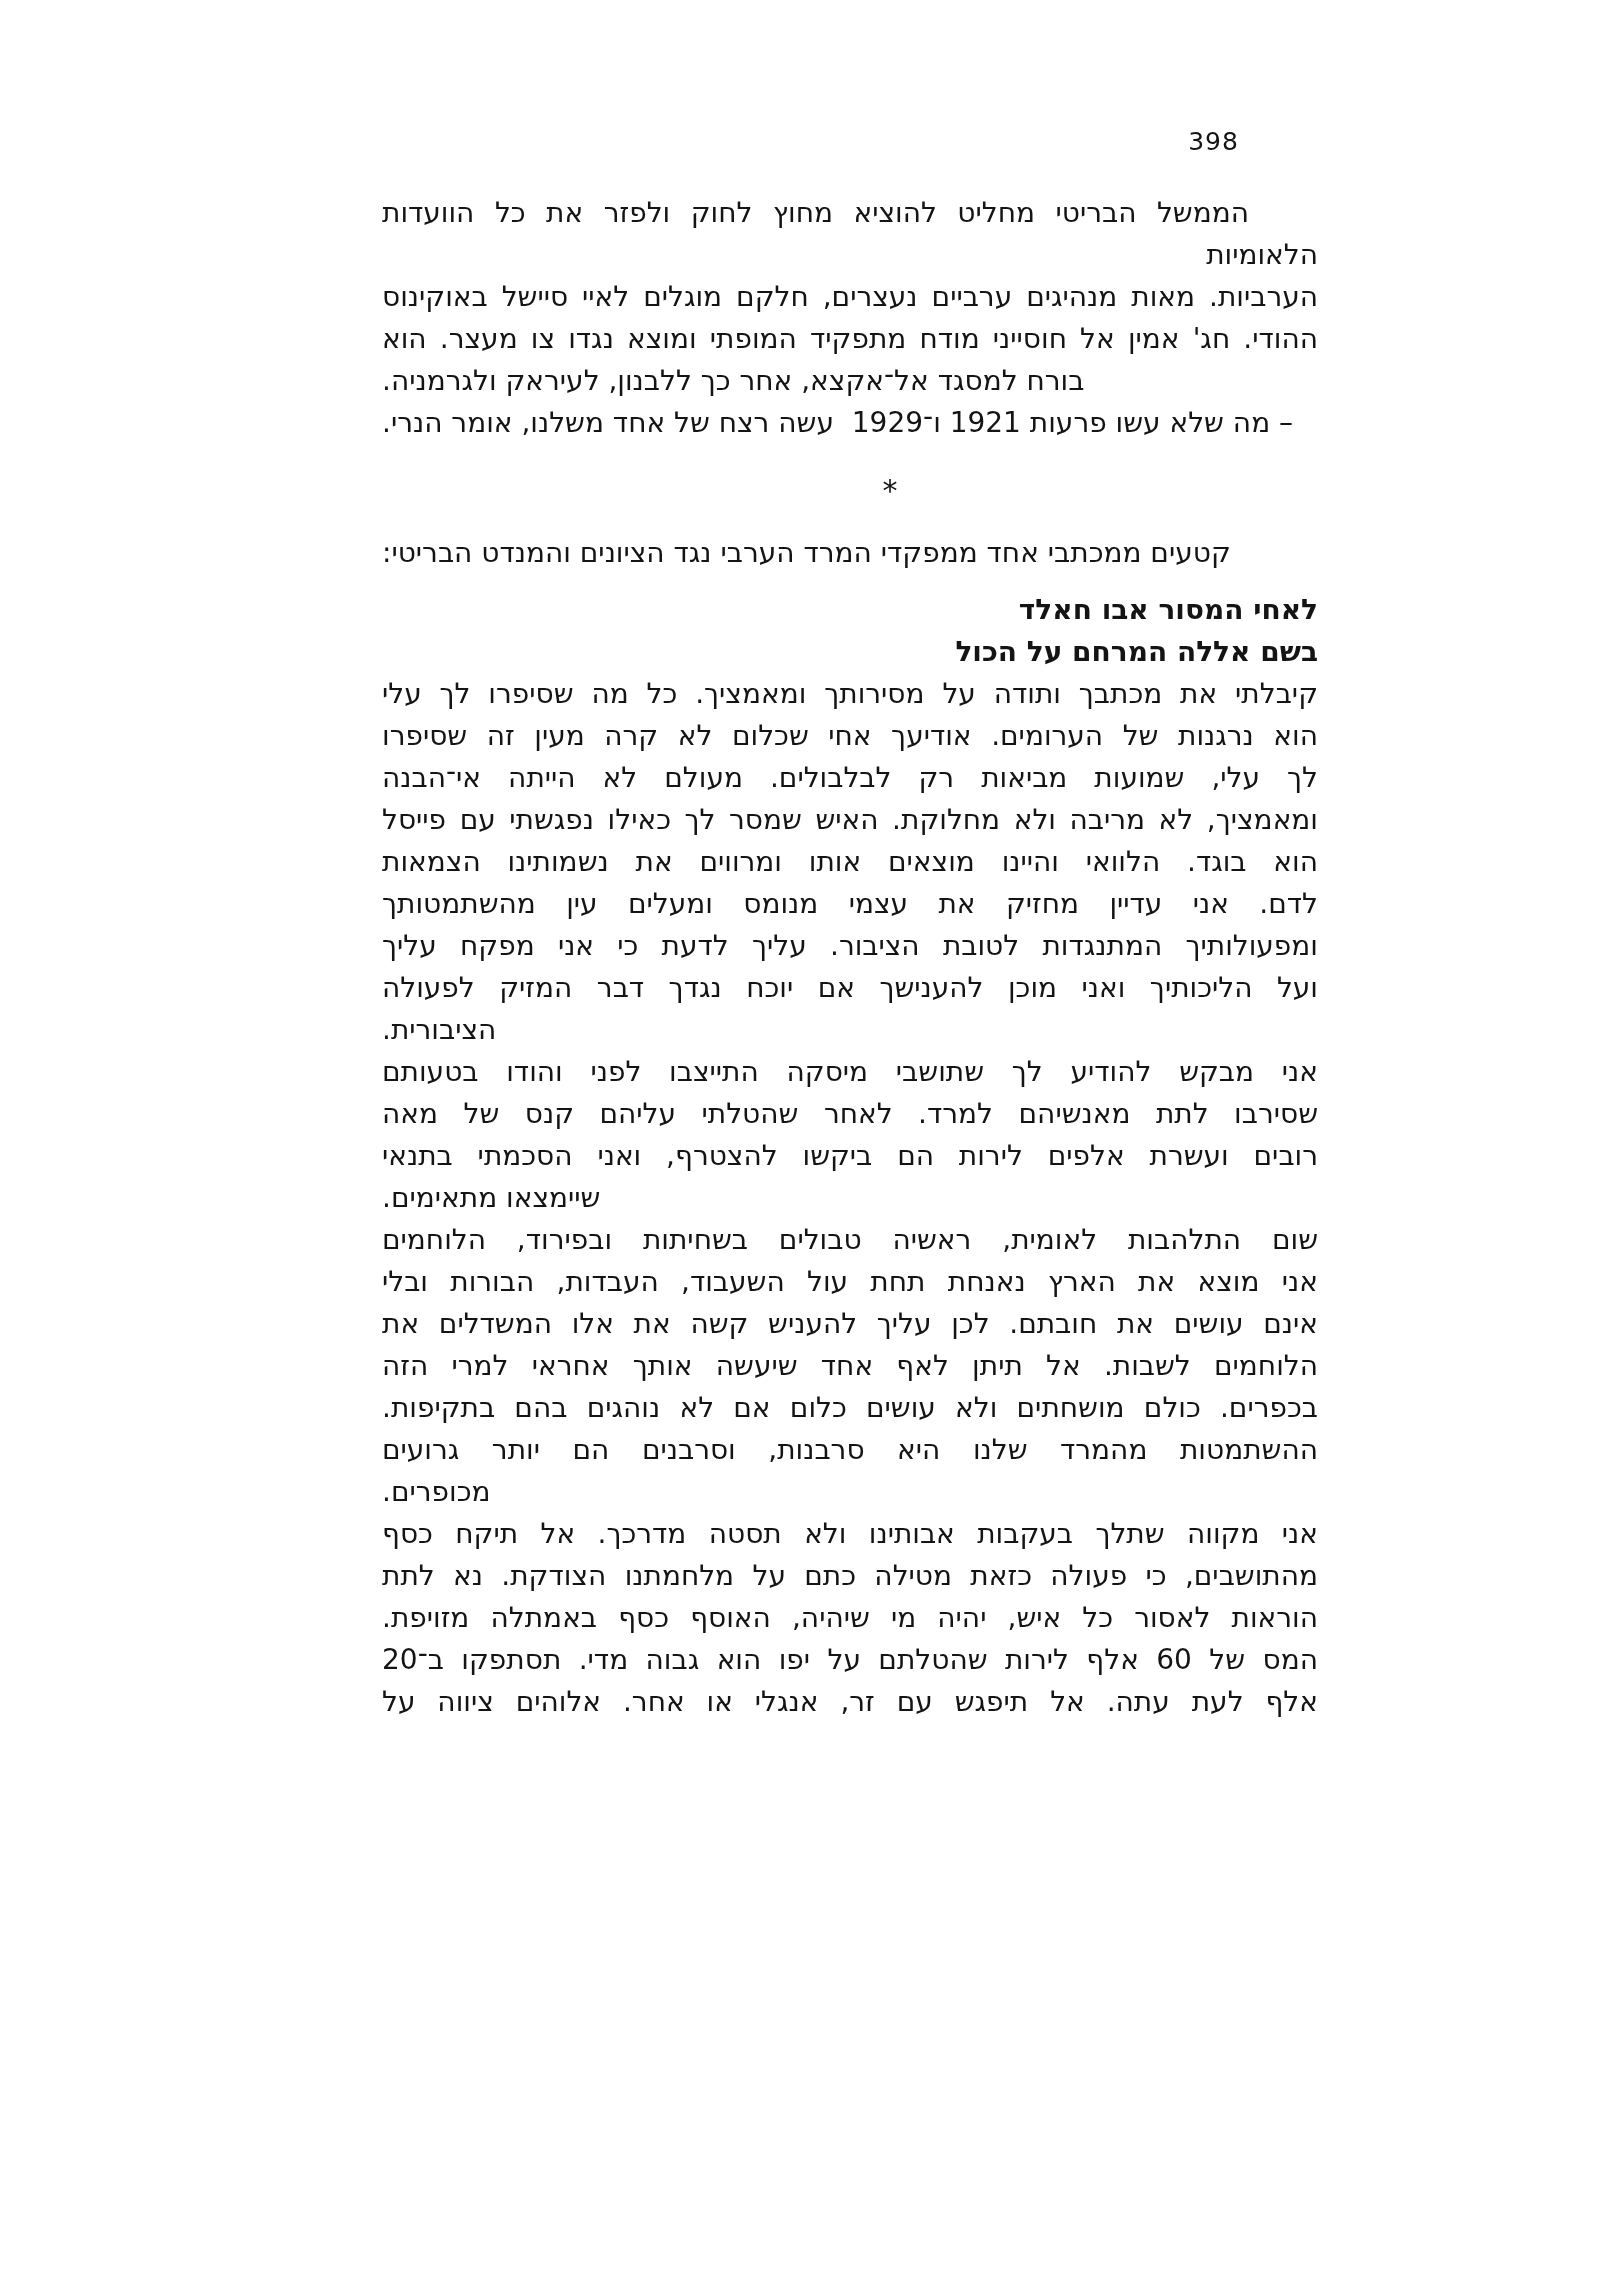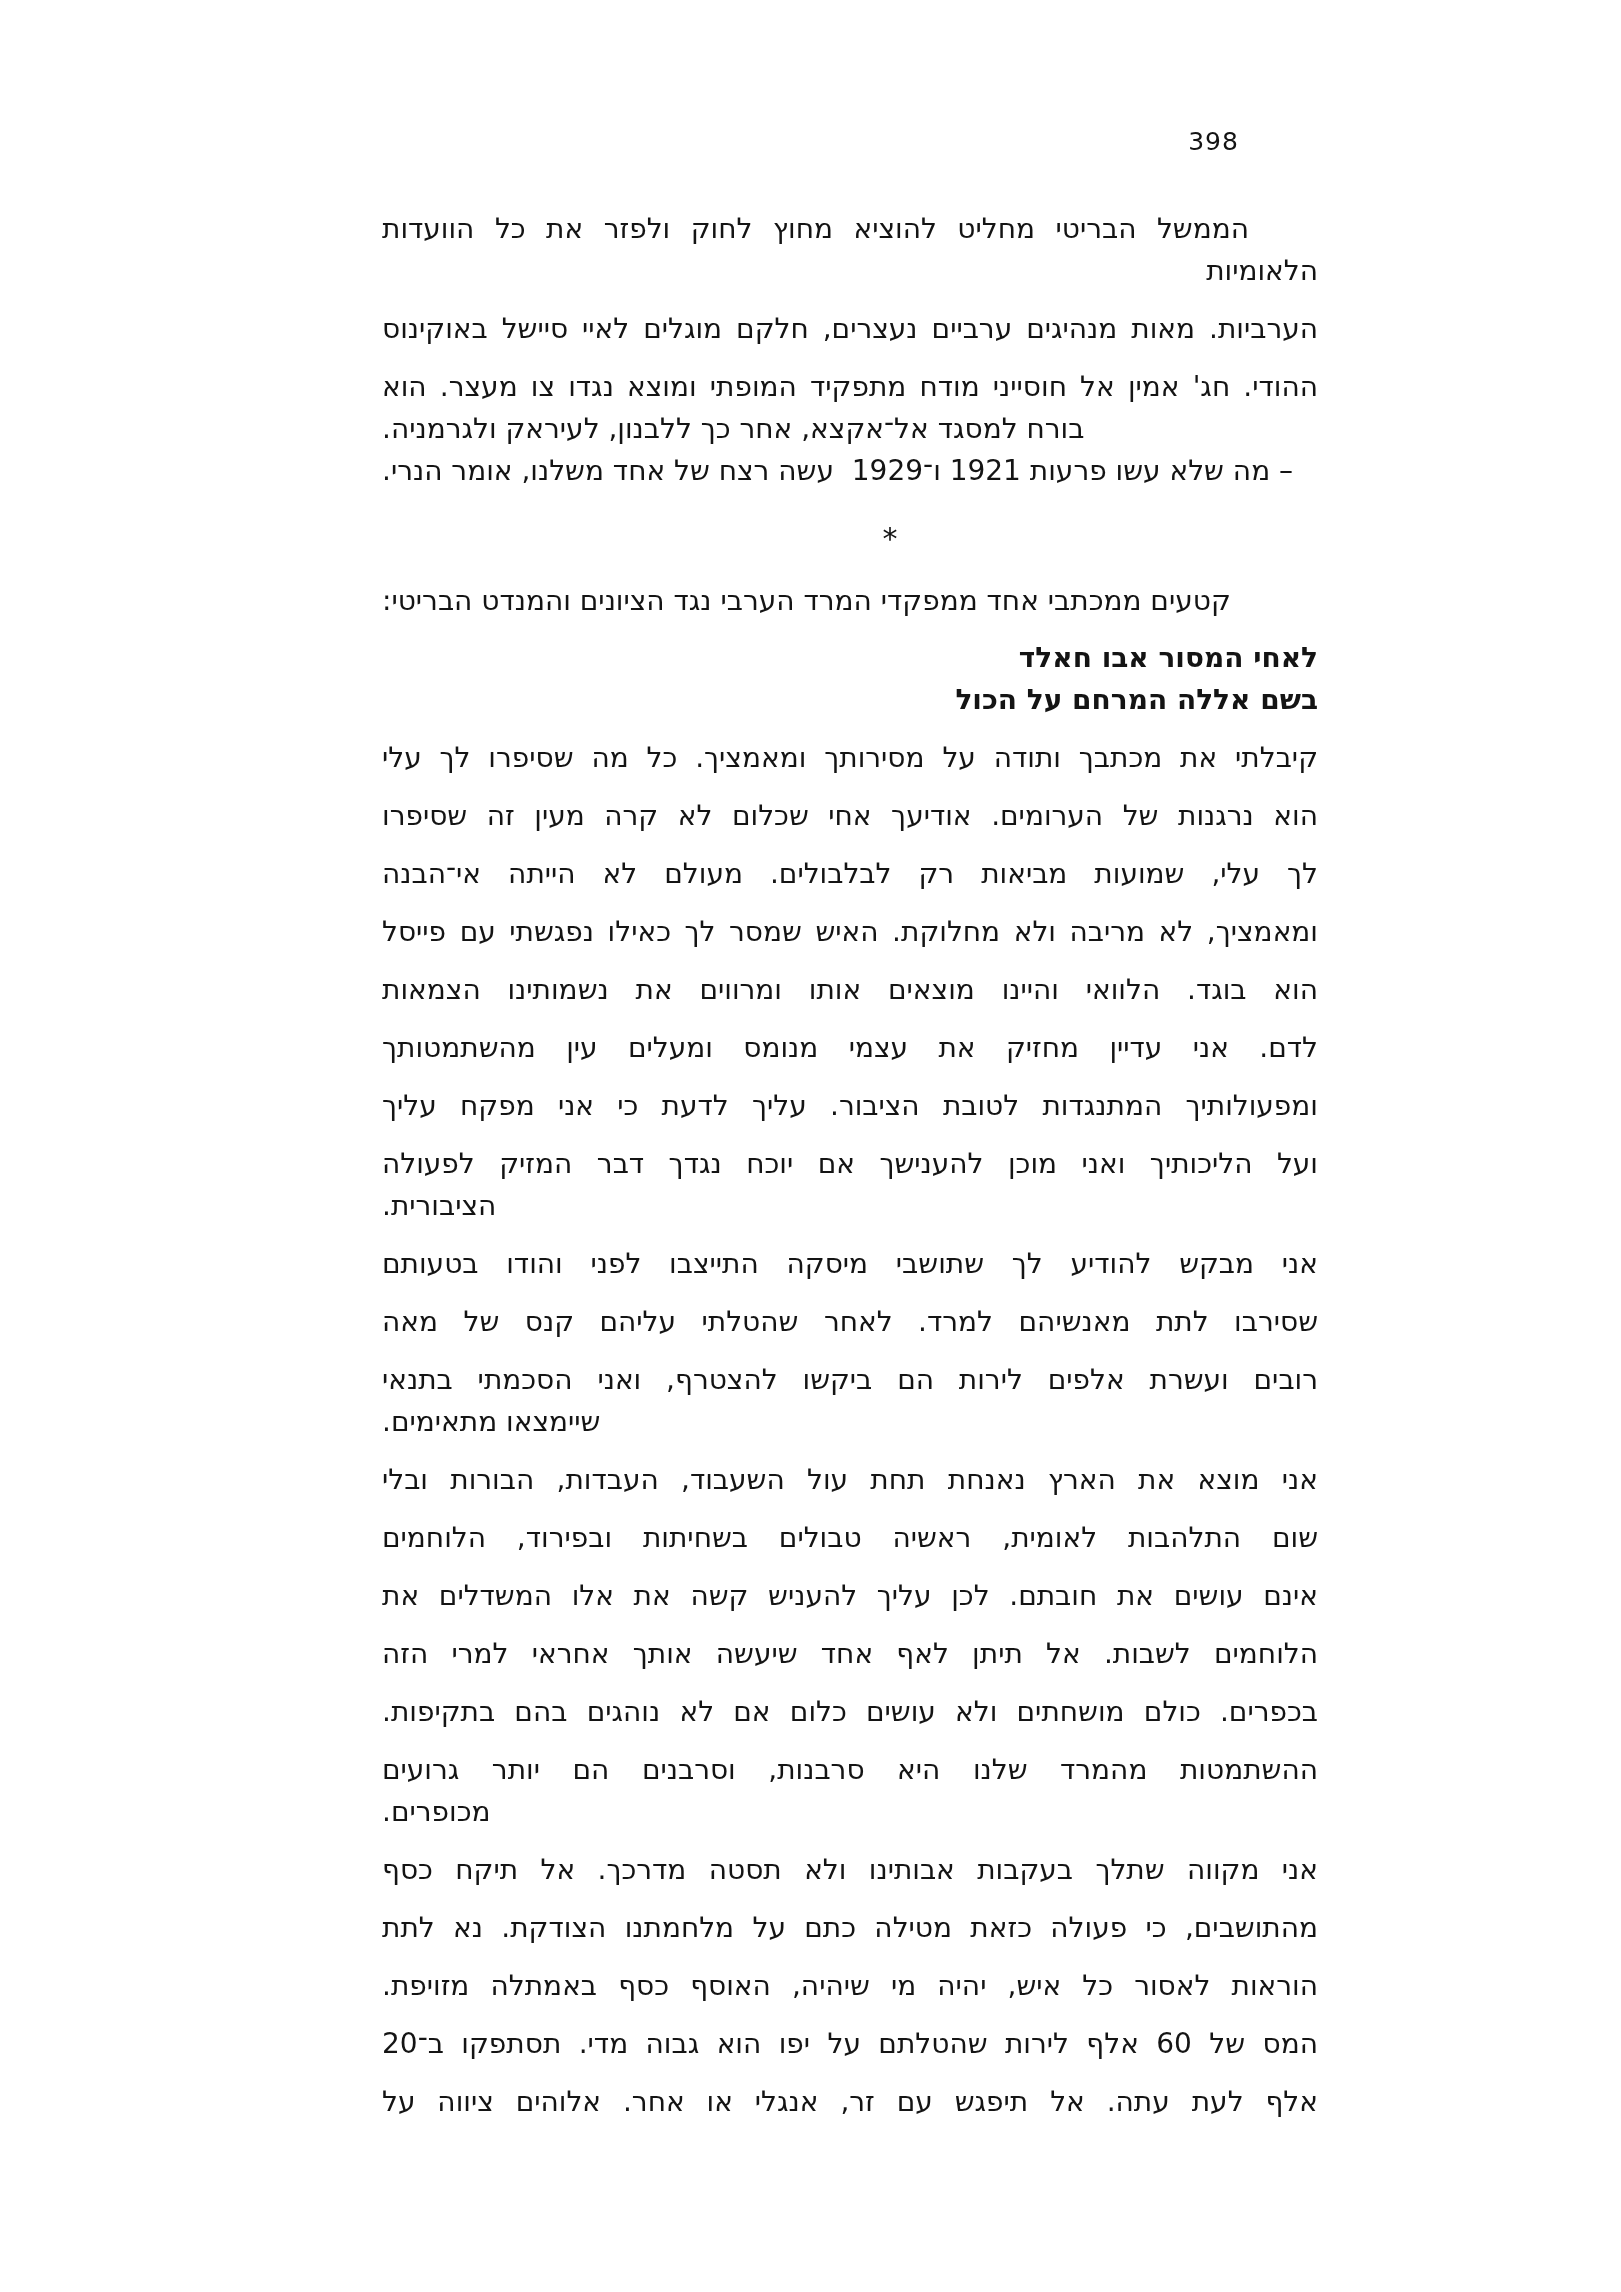--- a/index.html
+++ b/index.html
@@ -15,21 +15,21 @@
     font-size:25px;line-height:29px;text-align:center;
     letter-spacing:1px;color:#141414;
   }
   .text-column{
     position:absolute;left:382px;top:192px;width:936px;
     direction:rtl;unicode-bidi:embed;
     font-size:28px;line-height:42px;color:#141414;
     text-align:right;
   }
   .line{min-height:42px;}
-  .line.just{text-align:justify;text-align-last:justify;margin-top:16px;}
+  .line.just{text-align:justify;text-align-last:justify;}
   .line.end{text-align:left;}
   .line.ind{text-indent:69px;}
   .dialogue-line{text-align:left;}
   .sep-line{
     margin-top:25.5px;text-align:center;padding-left:80px;
     font-size:30px;
   }
   .intro-line{text-align:left;text-indent:59px;margin-top:20px;}
   .salutation-block{margin-top:15.7px;}
   .salutation-line{text-align:right;font-weight:bold;}
@@ -72,22 +72,22 @@
         <div class="line just">ועל הליכותיך ואני מוכן להענישך אם יוכח נגדך דבר המזיק לפעולה</div>
         <div class="line end">הציבורית.</div>
       </div>
     <div>
         <div class="line just">אני מבקש להודיע לך שתושבי מיסקה התייצבו לפני והודו בטעותם</div>
         <div class="line just">שסירבו לתת מאנשיהם למרד. לאחר שהטלתי עליהם קנס של מאה</div>
         <div class="line just">רובים ועשרת אלפים לירות הם ביקשו להצטרף, ואני הסכמתי בתנאי</div>
         <div class="line end">שיימצאו מתאימים.</div>
       </div>
     <div>
+        <div class="line just">שום התלהבות לאומית, ראשיה טבולים בשחיתות ובפירוד, הלוחמים</div>
         <div class="line just">אני מוצא את הארץ נאנחת תחת עול השעבוד, העבדות, הבורות ובלי</div>
-        <div class="line just">שום התלהבות לאומית, ראשיה טבולים בשחיתות ובפירוד, הלוחמים</div>
         <div class="line just">אינם עושים את חובתם. לכן עליך להעניש קשה את אלו המשדלים את</div>
         <div class="line just">הלוחמים לשבות. אל תיתן לאף אחד שיעשה אותך אחראי למרי הזה</div>
         <div class="line just">בכפרים. כולם מושחתים ולא עושים כלום אם לא נוהגים בהם בתקיפות.</div>
         <div class="line just">ההשתמטות מהמרד שלנו היא סרבנות, וסרבנים הם יותר גרועים</div>
         <div class="line end">מכופרים.</div>
       </div>
     <div>
         <div class="line just">אני מקווה שתלך בעקבות אבותינו ולא תסטה מדרכך. אל תיקח כסף</div>
         <div class="line just">מהתושבים, כי פעולה כזאת מטילה כתם על מלחמתנו הצודקת. נא לתת</div>
         <div class="line just">הוראות לאסור כל איש, יהיה מי שיהיה,  האוסף כסף באמתלה מזויפת.</div>

